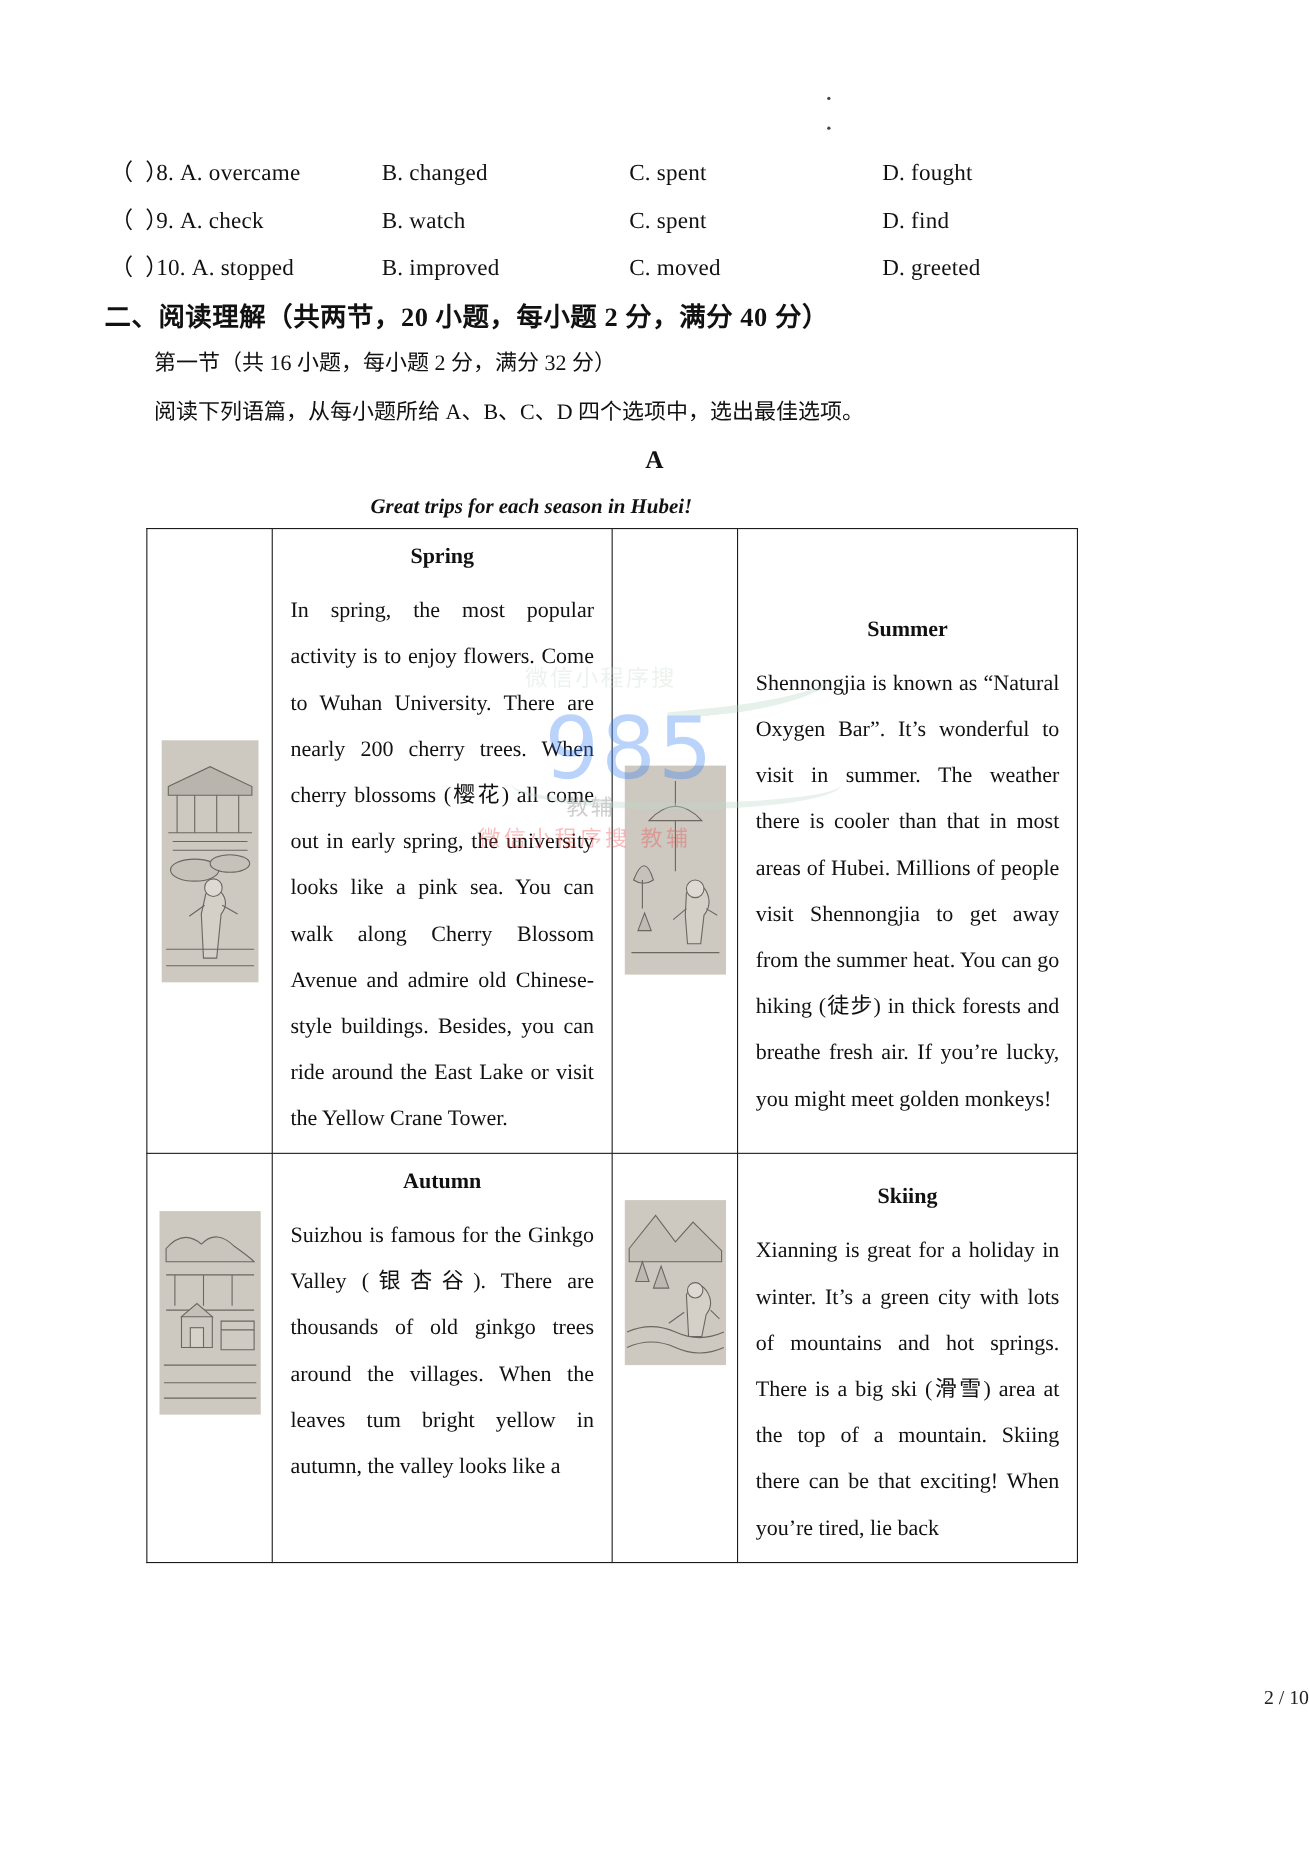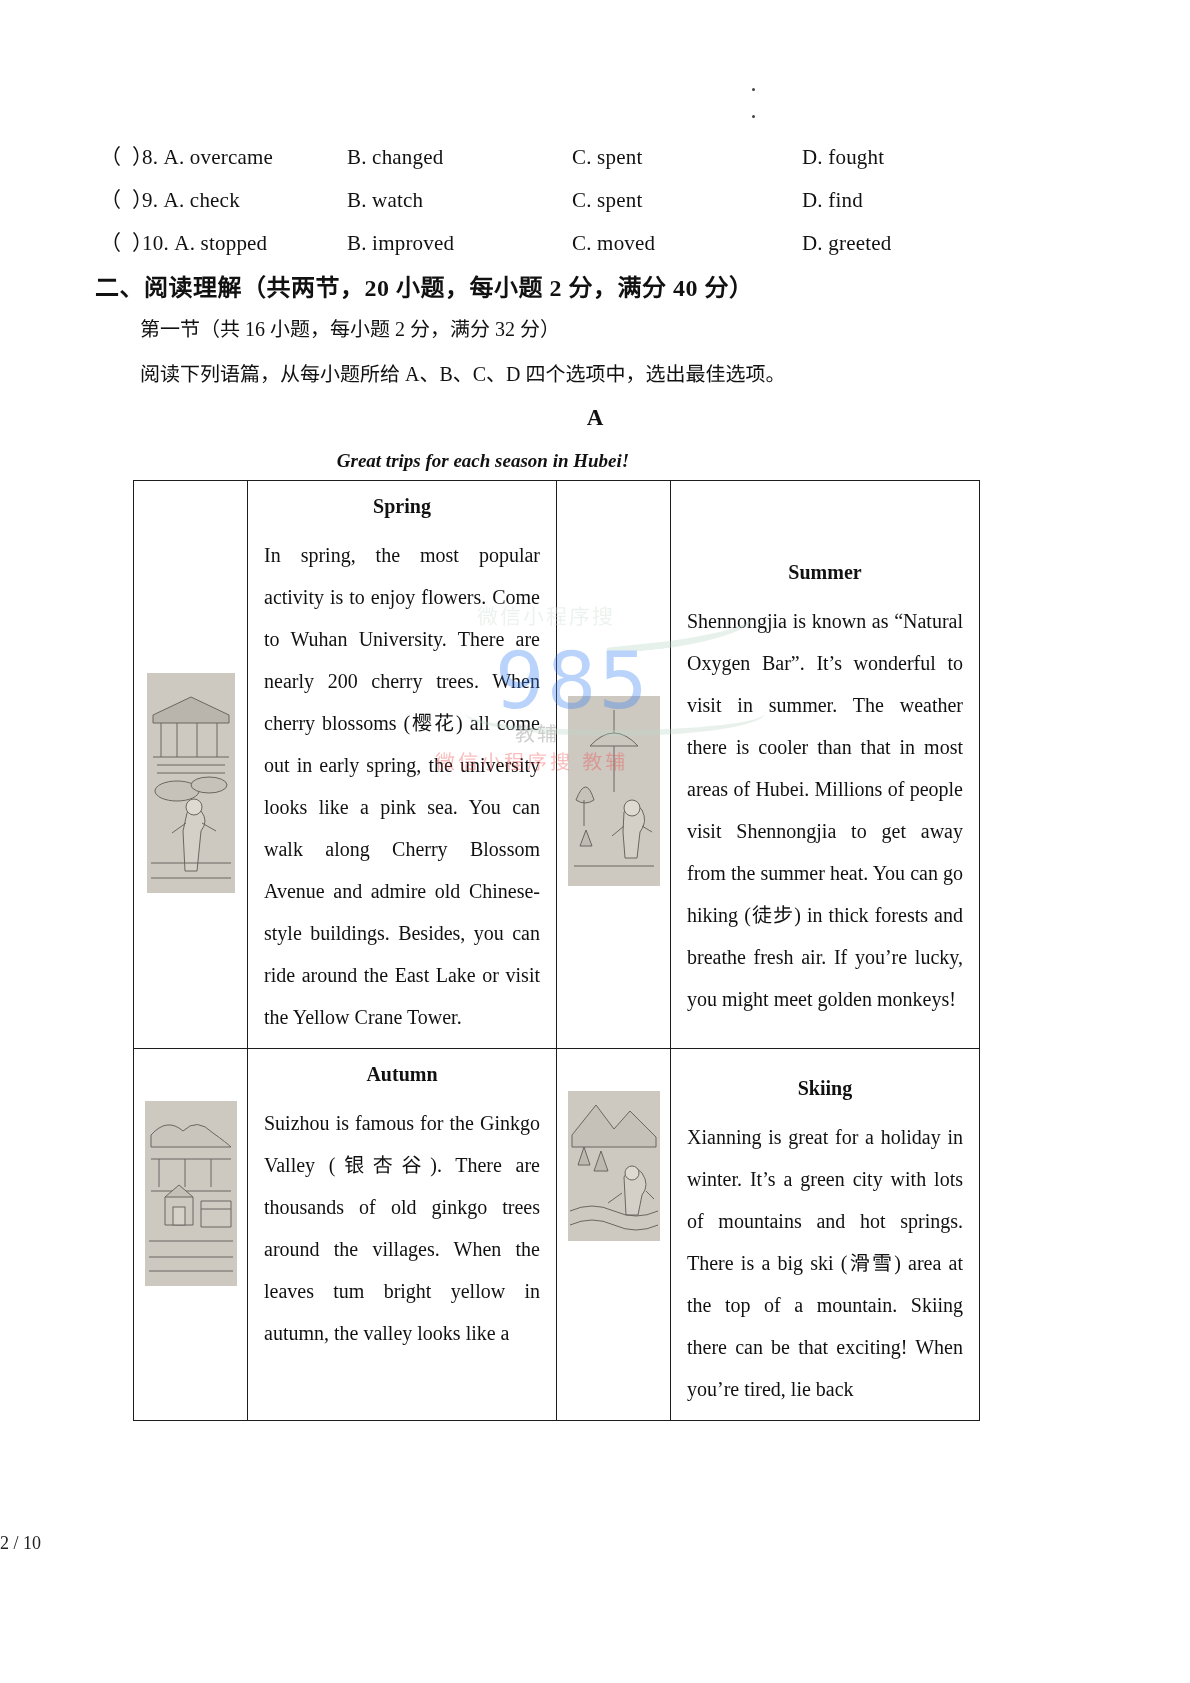--- a/index.html
+++ b/index.html
@@ -154,21 +154,21 @@
   }
   .sk-spring{width:88px;height:220px;margin-top:192px;}
   .sk-summer{width:92px;height:190px;margin-top:215px;}
   .sk-autumn{width:92px;height:185px;margin-top:52px;}
   .sk-winter{width:92px;height:150px;margin-top:42px;}
   .sketch svg{display:block;width:100%;height:100%;}
 
   
   .footer{
     position:absolute; left:0; top:1533px; width:1190px;
-    text-align:left; font-size:18px; color:#222;
+    text-align:right; font-size:18px; color:#222;
   }
 </style>
 </head>
 <body>
 
 <div class="page">
 
   <div class="dot-marks">
     <span></span>
     <span></span>

